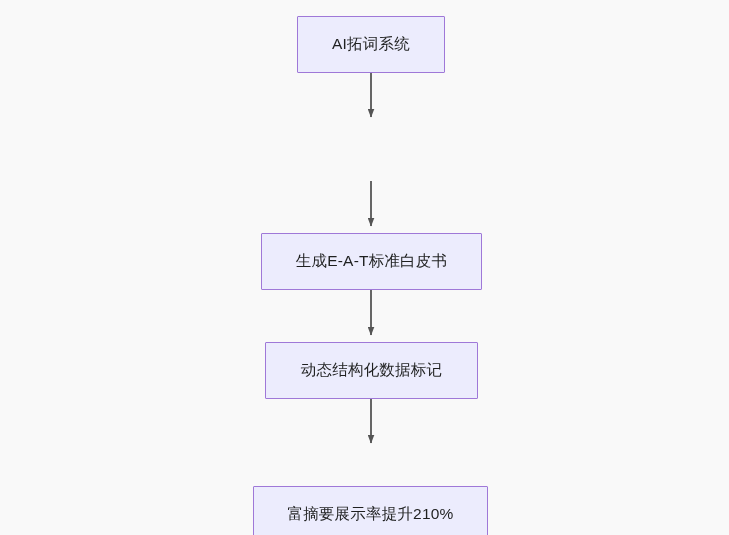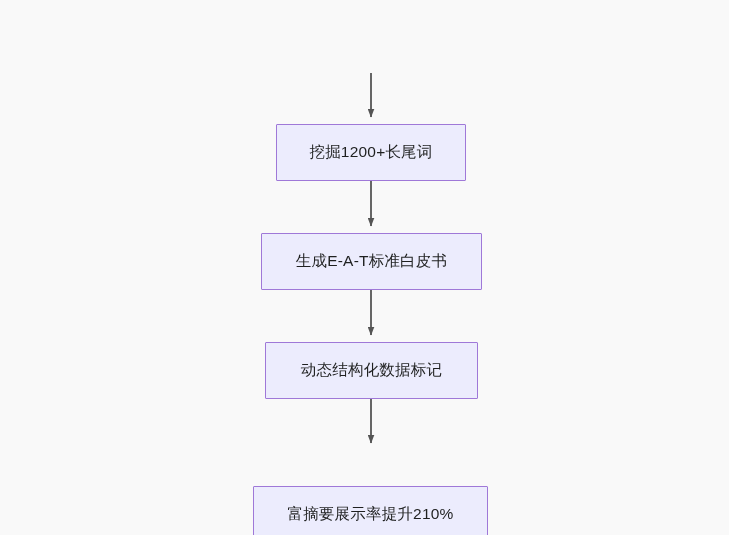--- a/index.html
+++ b/index.html
@@ -64,24 +64,24 @@
 
     <line x1="371" y1="73" x2="371" y2="117" stroke="#666666" stroke-width="2" marker-end="url(#arrowhead)"></line>
 
     <line x1="371" y1="181" x2="371" y2="226" stroke="#666666" stroke-width="2" marker-end="url(#arrowhead)"></line>
 
     <line x1="371" y1="290" x2="371" y2="335" stroke="#666666" stroke-width="2" marker-end="url(#arrowhead)"></line>
 
     <line x1="371" y1="399" x2="371" y2="443" stroke="#666666" stroke-width="2" marker-end="url(#arrowhead)"></line>
   </svg>
 
+  <div class="node" id="node-0">
+    <span class="node-label">AI拓词系统</span>
+  </div>
 
-  <div class="node" id="node-1">
-    <span class="node-label">挖掘1200+长尾词</span>
-  </div>
 
   <div class="node" id="node-3">
     <span class="node-label">动态结构化数据标记</span>
   </div>
 
   <div class="node" id="node-2">
     <span class="node-label">生成E-A-T标准白皮书</span>
   </div>
 
   <div class="node" id="node-4">

